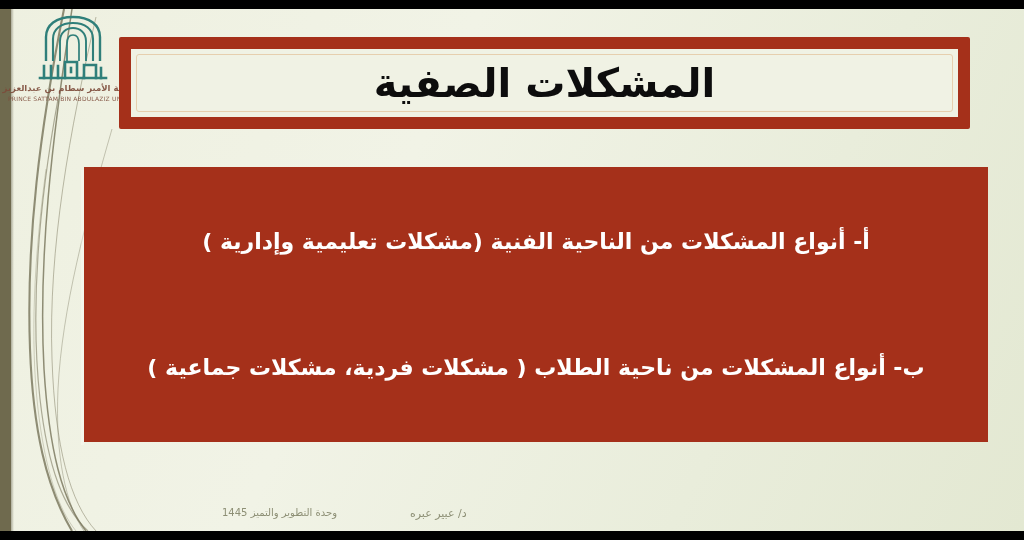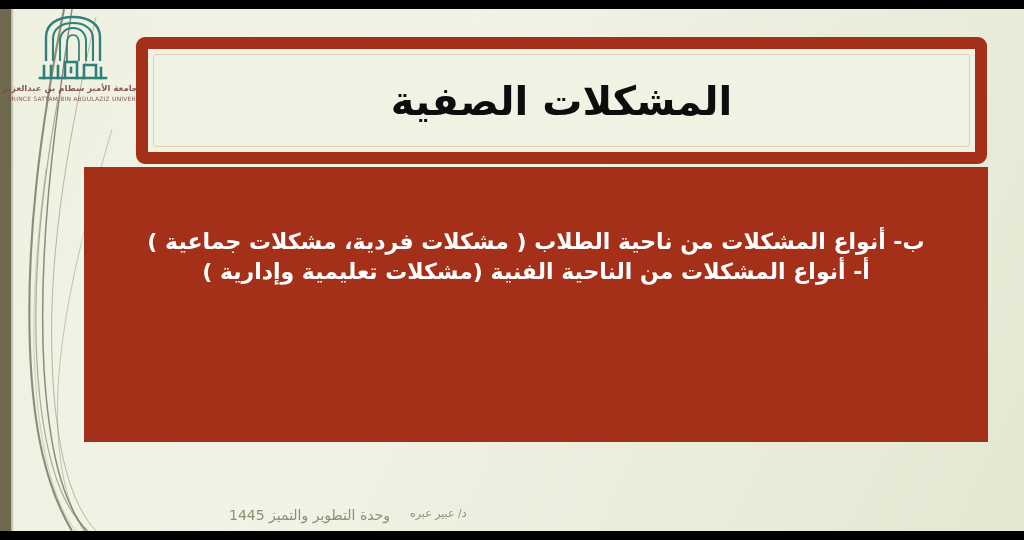--- a/index.html
+++ b/index.html
@@ -63,26 +63,26 @@
   .stems {
     position: absolute;
     left: 0; top: 0;
     width: 200px; height: 522px;
     pointer-events: none;
   }
 
   
   .title-box {
     position: absolute;
-    left: 136px; top: 28px;
-    width: 851px; height: 127px;
+    left: 119px; top: 28px;
+    width: 851px; height: 92px;
     box-sizing: border-box;
     background: #f0f2e4;
     border: 12px solid #a5301a;
-    border-radius: 9px;
+    border-radius: 2px;
     display: flex;
     align-items: center;
     justify-content: center;
   }
   .title-inner-line {
     position: absolute;
     left: 5px; top: 5px; right: 5px; bottom: 5px;
     border: 1px solid #e6cfae;
     border-radius: 3px;
     pointer-events: none;
@@ -170,22 +170,22 @@
   .footer-author {
     position: absolute;
     left: 410px; top: 3px;
     font-size: 11px;
     color: #8d8f75;
     direction: rtl;
     white-space: nowrap;
   }
   .footer-unit {
     position: absolute;
-    left: 229px; top: 3px;
-    font-size: 14px;
+    left: 222px; top: 3px;
+    font-size: 10px;
     color: #8d8f75;
     direction: rtl;
     white-space: nowrap;
   }
 </style>
 </head>
 <body>
 
 <div class="slide">
 
@@ -235,22 +235,22 @@
       <div class="logo-caption-ar">جامعة الأمير سطام بن عبدالعزيز</div>
       <div class="logo-caption-en">PRINCE SATTAM BIN ABDULAZIZ UNIVERSITY</div>
     </div>
 
     <div class="title-box">
       <div class="title-inner-line"></div>
       <div class="title-text">المشكلات الصفية</div>
     </div>
 
     <div class="content-box">
+      <div class="bullet-line bullet-1">أ- أنواع المشكلات من الناحية الفنية  (مشكلات تعليمية وإدارية )</div>
       <div class="bullet-line bullet-2">ب- أنواع المشكلات من ناحية الطلاب ( مشكلات فردية، مشكلات جماعية )</div>
-      <div class="bullet-line bullet-1">أ- أنواع المشكلات من الناحية الفنية  (مشكلات تعليمية وإدارية )</div>
     </div>
 
     <div class="footer">
       <div class="footer-author">د/ عبير عبره</div>
       <div class="footer-unit">وحدة التطوير والتميز 1445</div>
     </div>
 
   </div>
 
   <div class="bar-bottom"></div>

